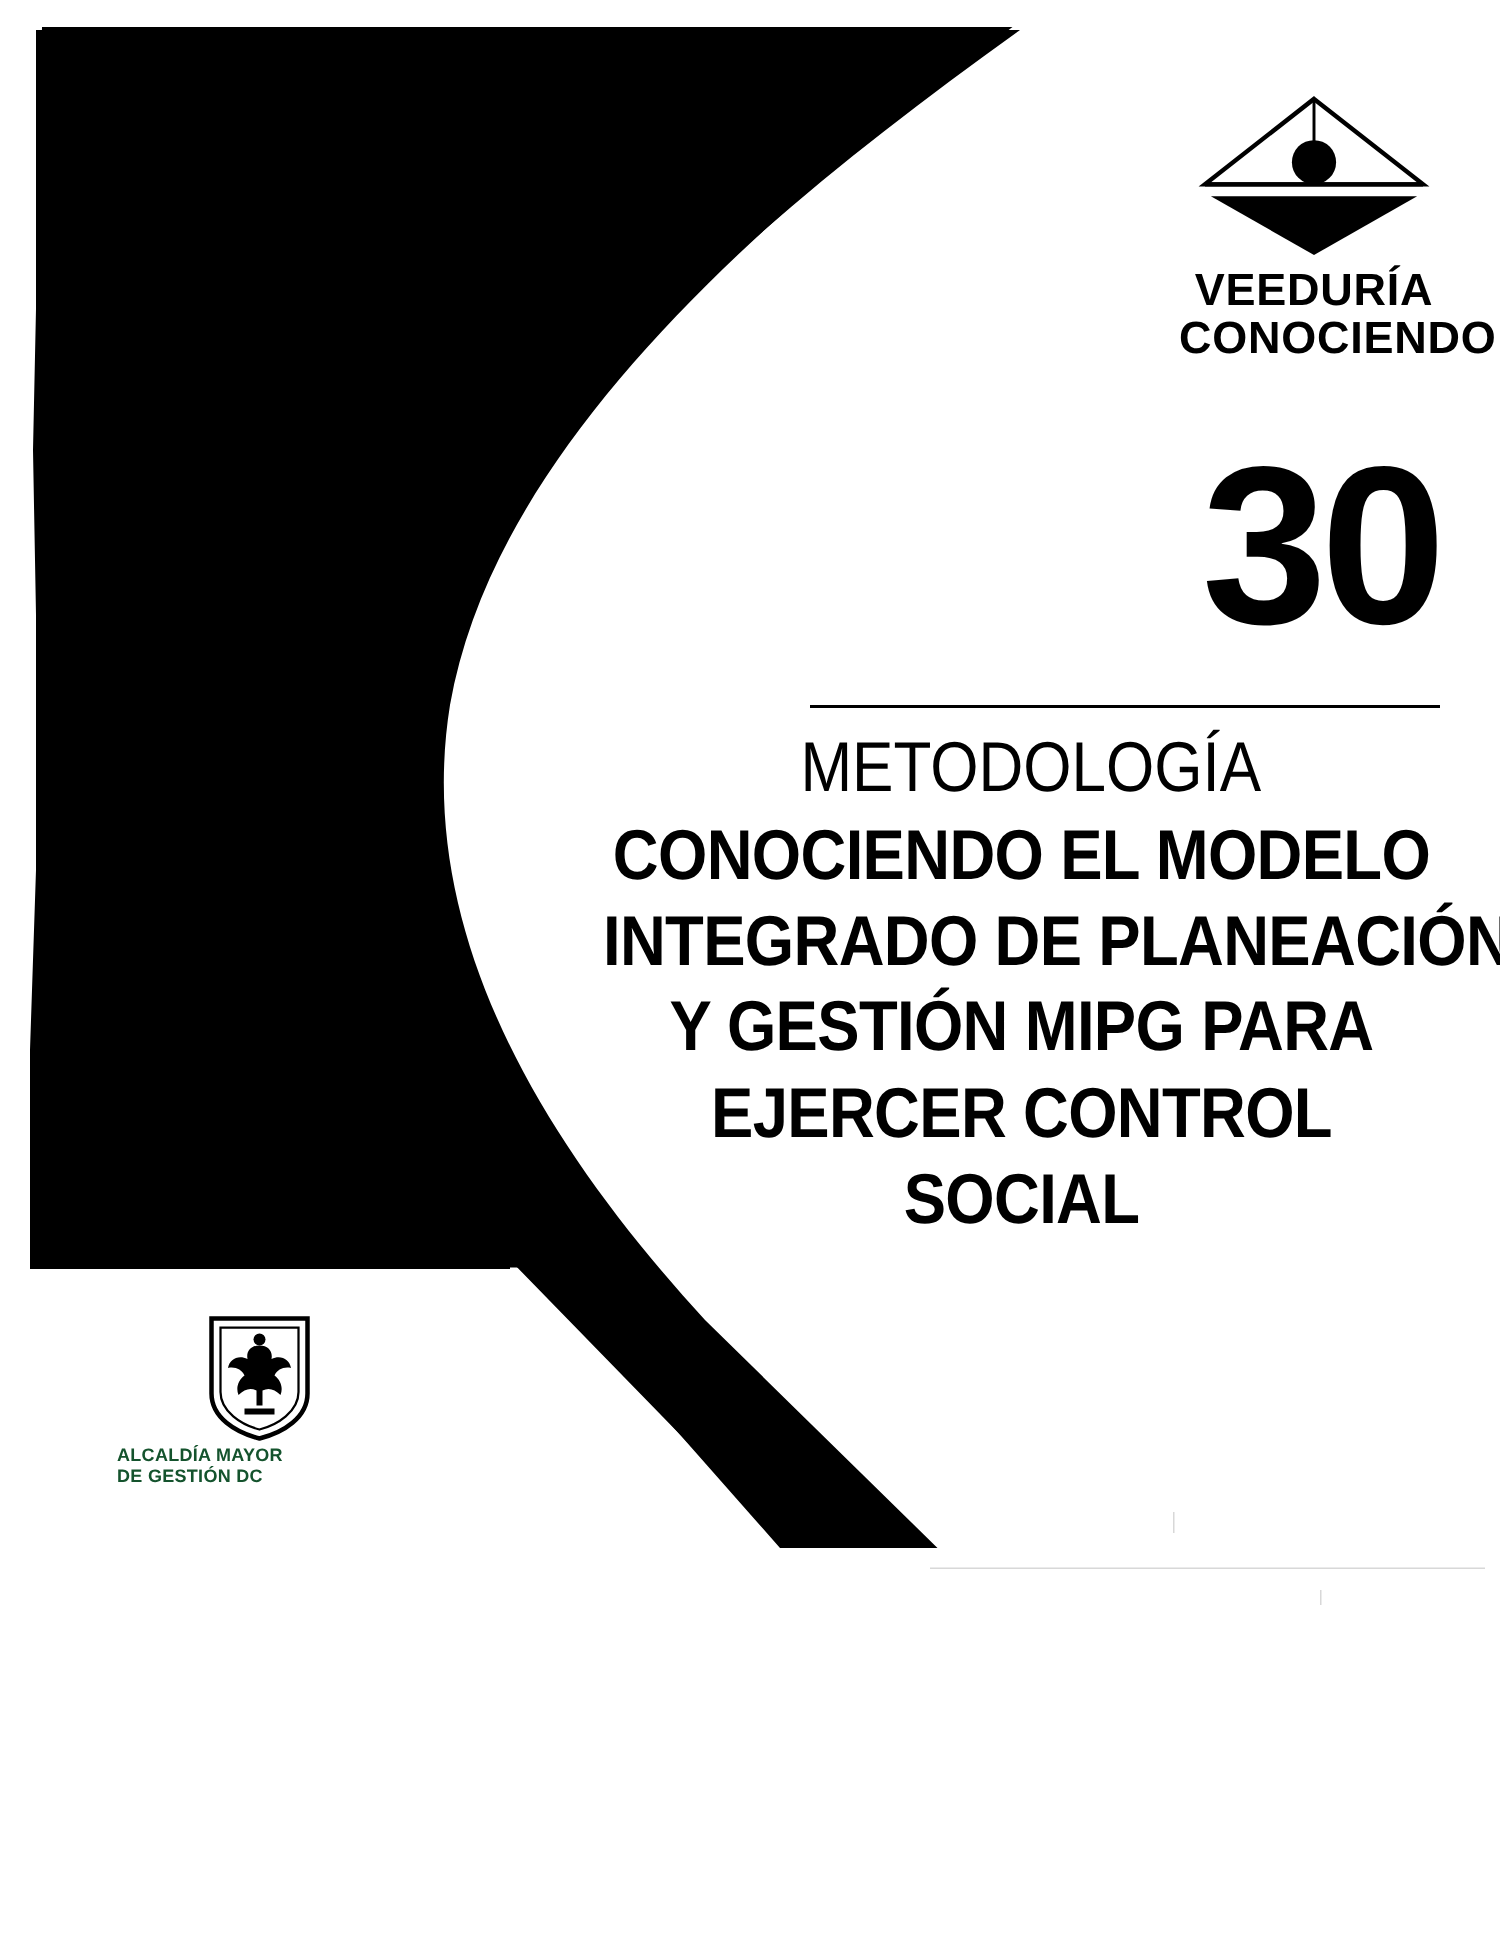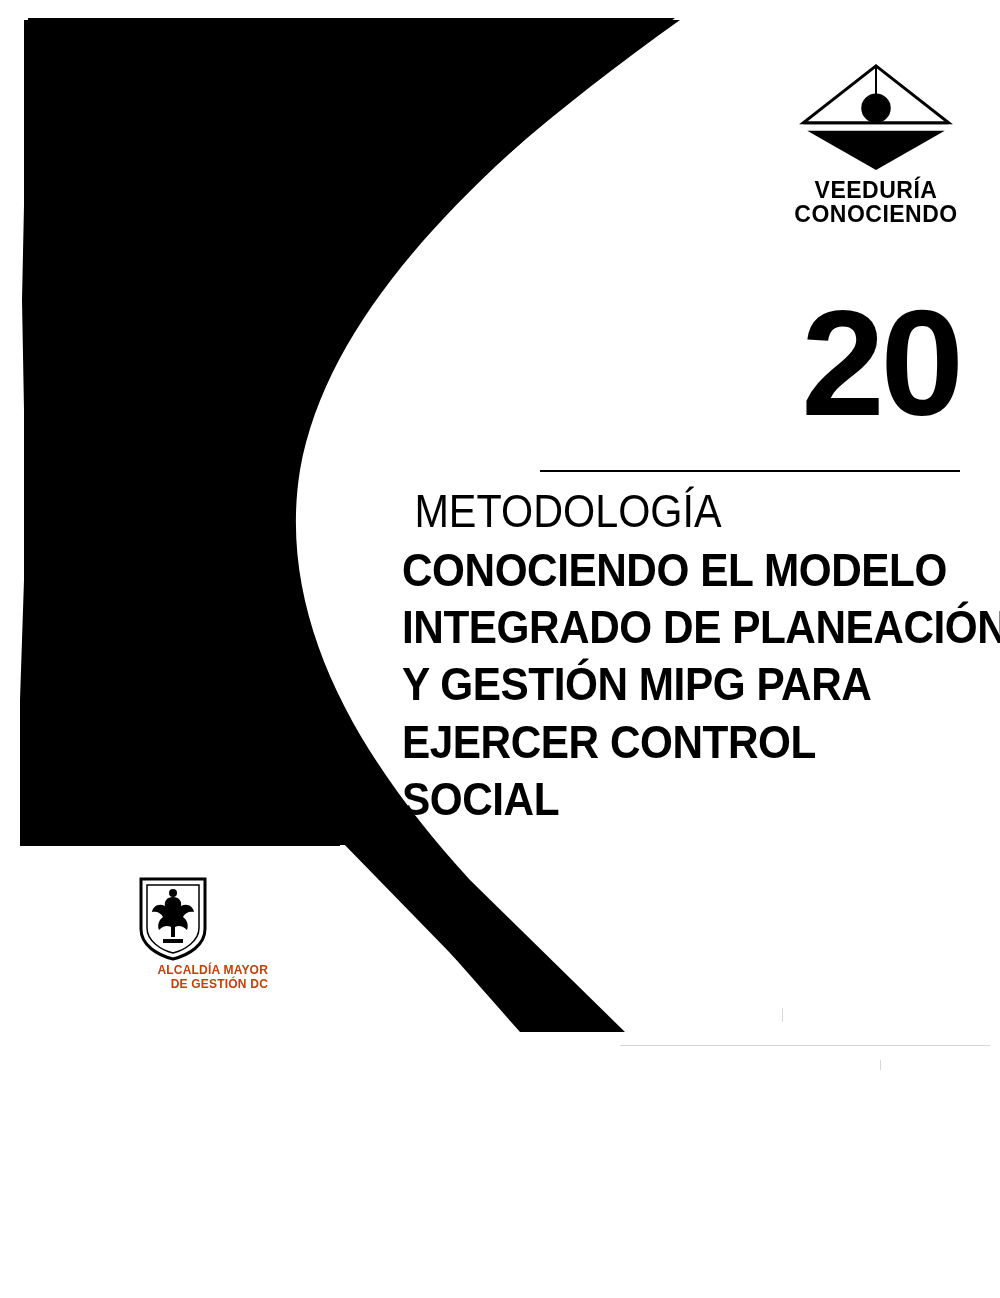--- a/index.html
+++ b/index.html
@@ -36,21 +36,21 @@
   }
   #veeduria-logo .mark {
     width: 160px;
     height: 110px;
     margin: 0 auto;
     display: block;
   }
   #veeduria-logo .logo-text {
     margin-top: 6px;
     font-weight: bold;
-    font-size: 23px;
+    font-size: 30px;
     line-height: 1.05;
     letter-spacing: 0.5px;
   }
 
   
   #issue-number {
     position: absolute;
     right: 40px;
     top: 300px;
     font-size: 150px;
@@ -69,21 +69,21 @@
     height: 2px;
     background: #000;
   }
 
   
   #title-block {
     position: absolute;
     right: 40px;
     top: 486px;
     width: 620px;
-    text-align: left;
+    text-align: center;
   }
   #title-block .kicker {
     font-size: 47px;
     font-weight: normal;
     line-height: 1.08;
     letter-spacing: 0px;
     transform: scaleX(0.88);
     transform-origin: right center;
   }
   #title-block .main-title {
@@ -98,22 +98,22 @@
   #title-block .main-title div {
     white-space: nowrap;
   }
 
   
   #alcaldia {
     position: absolute;
     left: 78px;
     top: 875px;
     width: 190px;
-    text-align: right;
-    color: #c2410c;
+    text-align: left;
+    color: #14532d;
   }
   #alcaldia .shield {
     display: block;
     margin: 0 auto;
     width: 72px;
     height: 86px;
   }
   #alcaldia .alcaldia-text {
     margin-top: 3px;
     font-size: 12px;
@@ -172,21 +172,21 @@
     <circle cx="80" cy="47" r="15" fill="#000"></circle>
 
     <path d="M10 70 L150 70 L80 110 Z" fill="#000"></path>
   </svg>
   <div class="logo-text">
     <div>VEEDURÍA</div>
     <div>CONOCIENDO</div>
   </div>
 </div>
 
-<div id="issue-number">20</div>
+<div id="issue-number">30</div>
 
 <div id="title-rule"></div>
 
 <div id="title-block">
   <div class="kicker">METODOLOGÍA</div>
   <div class="main-title">
     <div>CONOCIENDO EL MODELO</div>
     <div>INTEGRADO DE PLANEACIÓN</div>
     <div>Y GESTIÓN MIPG PARA</div>
     <div>EJERCER CONTROL</div>

